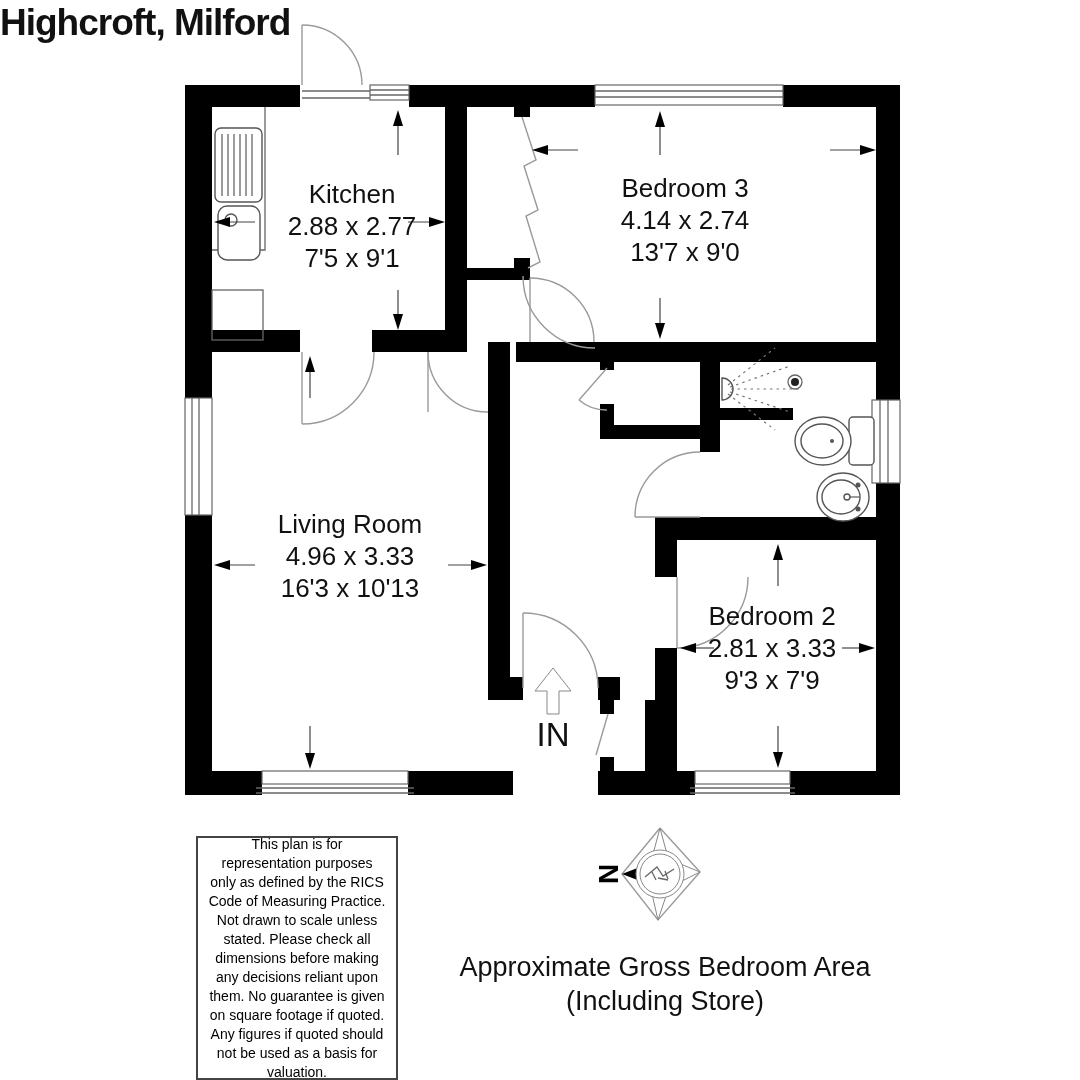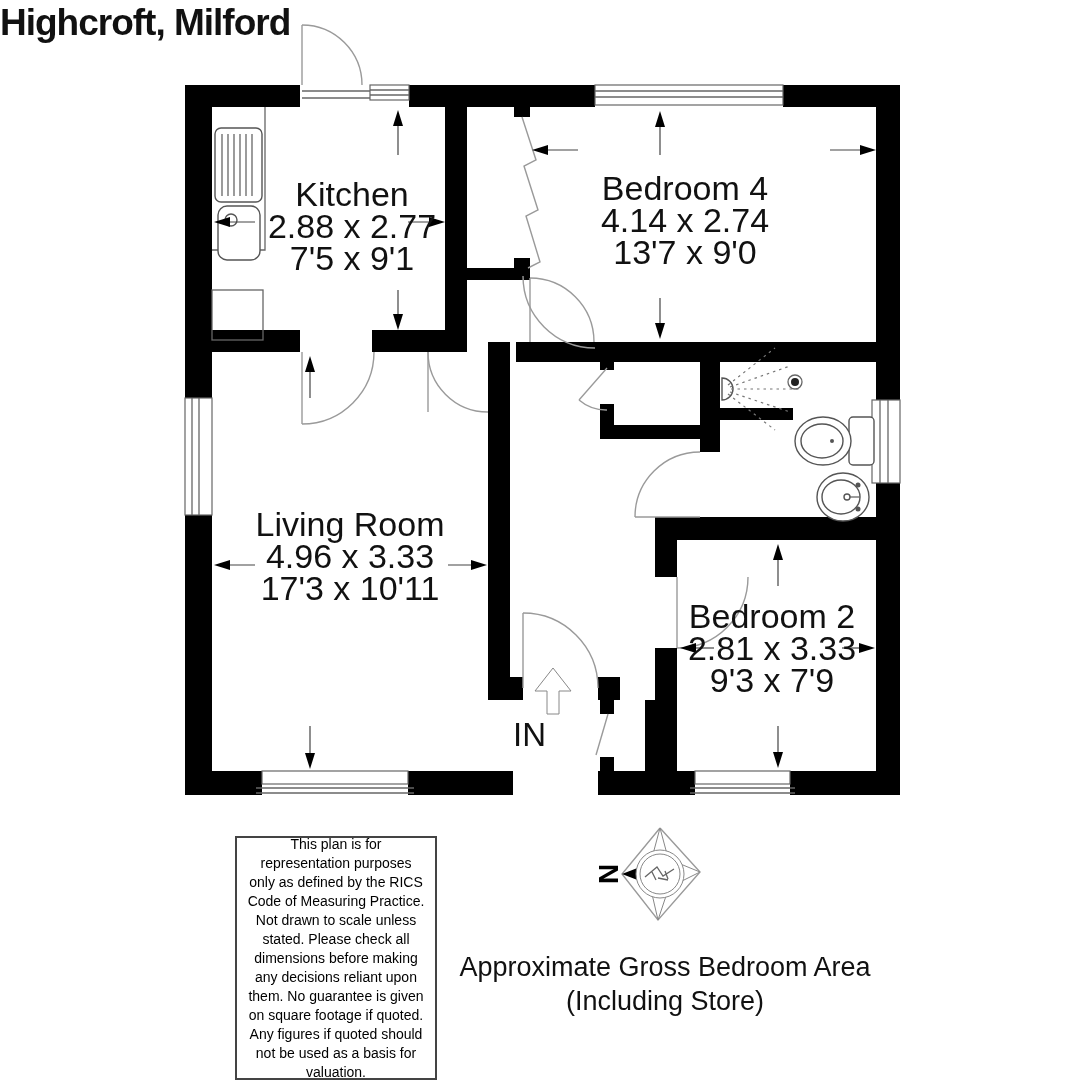--- a/index.html
+++ b/index.html
@@ -2,25 +2,25 @@
 <html><head>
 <meta charset="utf-8">
 <style>
   html,body{margin:0;padding:0;background:#ffffff;}
   body{width:1080px;height:1080px;position:relative;overflow:hidden;
        font-family:"Liberation Sans", sans-serif;color:#111;}
   svg{position:absolute;left:0;top:0;}
   .abs{position:absolute;}
   .title{left:0;top:2px;width:1080px;text-align:left;
          font-size:37px;font-weight:bold;letter-spacing:-1px;}
-  .room-label{text-align:center;font-size:34px;line-height:32px;white-space:nowrap;}
-  .in-label{text-align:left;font-size:33px;line-height:33px;}
+  .room-label{text-align:center;font-size:26px;line-height:32px;white-space:nowrap;}
+  .in-label{text-align:center;font-size:33px;line-height:33px;}
   .disclaimer{left:196px;top:836px;width:198px;height:240px;
               border:2px solid #444;background:#fff;
-              display:flex;align-items:center;justify-content:flex-end;margin-left:39px;}
+              display:flex;align-items:center;justify-content:flex-end;}
   .disclaimer p{margin:0;padding:0 9px;text-align:center;
                 font-size:14px;line-height:19px;color:#000;}
   .area-text{left:415px;top:950px;width:500px;text-align:center;
              font-size:27px;line-height:34px;}
   .wall{fill:#000;}
   .thin{stroke:#666;stroke-width:1.3;fill:none;}
   .arc{stroke:#9a9a9a;stroke-width:1.4;fill:none;}
   .win{fill:#fff;stroke:#666;stroke-width:1.2;}
   .dim{stroke:#444;stroke-width:1.2;}
   .head{fill:#000;}
@@ -225,29 +225,29 @@
 
 <div class="abs title">Highcroft, Milford</div>
 
 <div class="abs room-label" style="left:252px;top:178px;width:200px;">
   <div>Kitchen</div>
   <div>2.88 x 2.77</div>
   <div>7'5 x 9'1</div>
 </div>
 
 <div class="abs room-label" style="left:585px;top:172px;width:200px;">
-  <div>Bedroom 4</div>
+  <div>Bedroom 3</div>
   <div>4.14 x 2.74</div>
   <div>13'7 x 9'0</div>
 </div>
 
 <div class="abs room-label" style="left:250px;top:508px;width:200px;">
   <div>Living Room</div>
   <div>4.96 x 3.33</div>
-  <div>17'3 x 10'11</div>
+  <div>16'3 x 10'13</div>
 </div>
 
 <div class="abs room-label" style="left:672px;top:600px;width:200px;">
   <div>Bedroom 2</div>
   <div>2.81 x 3.33</div>
   <div>9'3 x 7'9</div>
 </div>
 
 <div class="abs in-label" style="left:513px;top:718px;width:80px;">IN</div>
 

